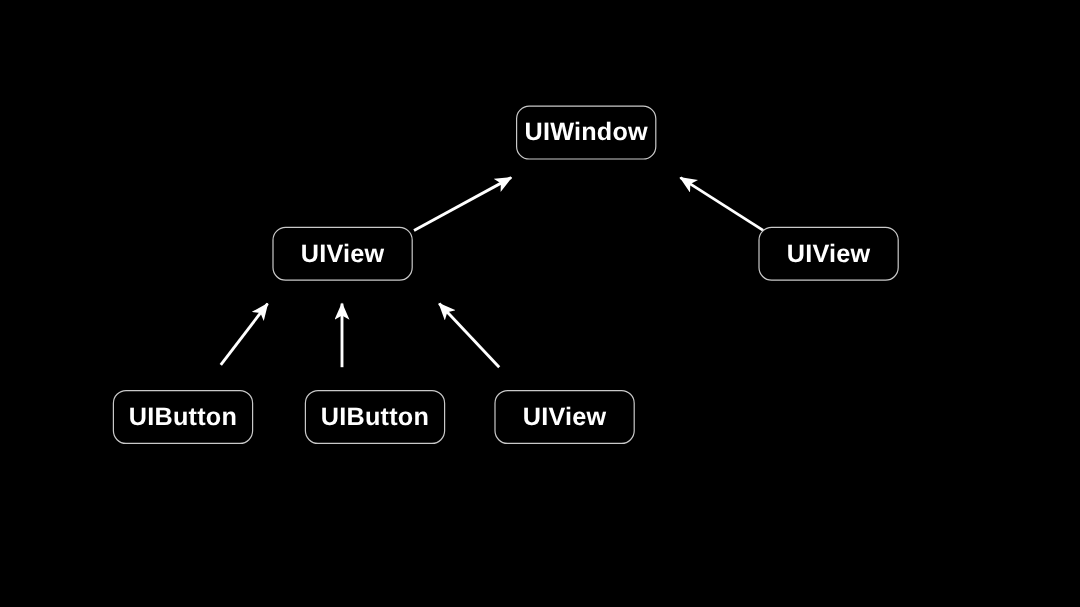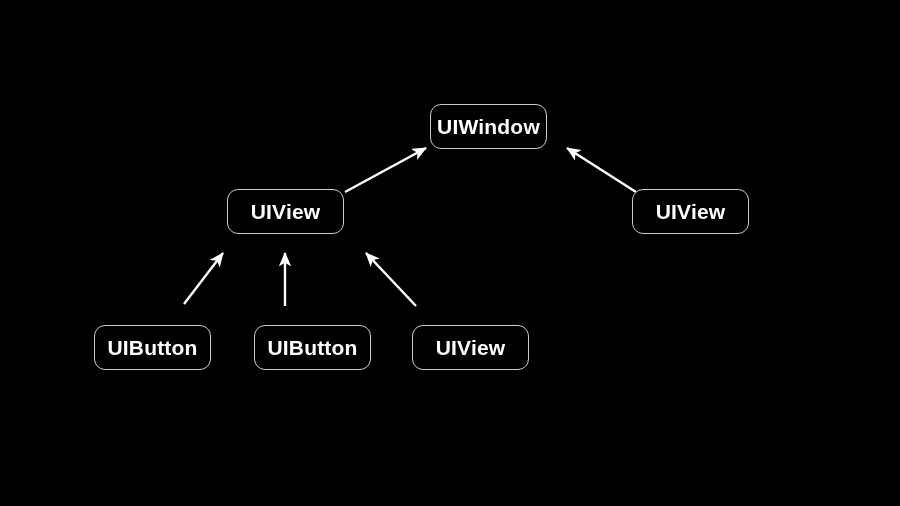--- a/index.html
+++ b/index.html
@@ -64,21 +64,21 @@
     <g id="edges">
         <line x1="345" y1="192" x2="426" y2="148" stroke="#ffffff" stroke-width="2.4" stroke-linecap="butt" marker-end="url(#arrowhead)"></line>
         <line x1="636" y1="192" x2="567" y2="148" stroke="#ffffff" stroke-width="2.4" stroke-linecap="butt" marker-end="url(#arrowhead)"></line>
         <line x1="184" y1="304" x2="223" y2="253" stroke="#ffffff" stroke-width="2.4" stroke-linecap="butt" marker-end="url(#arrowhead)"></line>
         <line x1="285" y1="306" x2="285" y2="253" stroke="#ffffff" stroke-width="2.4" stroke-linecap="butt" marker-end="url(#arrowhead)"></line>
         <line x1="416" y1="306" x2="366" y2="253" stroke="#ffffff" stroke-width="2.4" stroke-linecap="butt" marker-end="url(#arrowhead)"></line>
       </g>
   </svg>
 
   <div id="nodes">
-      <div class="node" style="left: 430px; top: 104px; width: 117px; height: 45px; background: rgb(0, 0, 0); border-color: rgb(201, 201, 201); color: rgb(255, 255, 255);">
+      <div class="node" style="left: 430px; top: 88px; width: 117px; height: 45px; background: rgb(0, 0, 0); border-color: rgb(201, 201, 201); color: rgb(255, 255, 255);">
         <span class="node-label">UIWindow</span>
       </div>
       <div class="node" style="left: 227px; top: 189px; width: 117px; height: 45px; background: rgb(0, 0, 0); border-color: rgb(201, 201, 201); color: rgb(255, 255, 255);">
         <span class="node-label">UIView</span>
       </div>
       <div class="node" style="left: 632px; top: 189px; width: 117px; height: 45px; background: rgb(0, 0, 0); border-color: rgb(201, 201, 201); color: rgb(255, 255, 255);">
         <span class="node-label">UIView</span>
       </div>
       <div class="node" style="left: 94px; top: 325px; width: 117px; height: 45px; background: rgb(0, 0, 0); border-color: rgb(201, 201, 201); color: rgb(255, 255, 255);">
         <span class="node-label">UIButton</span>

